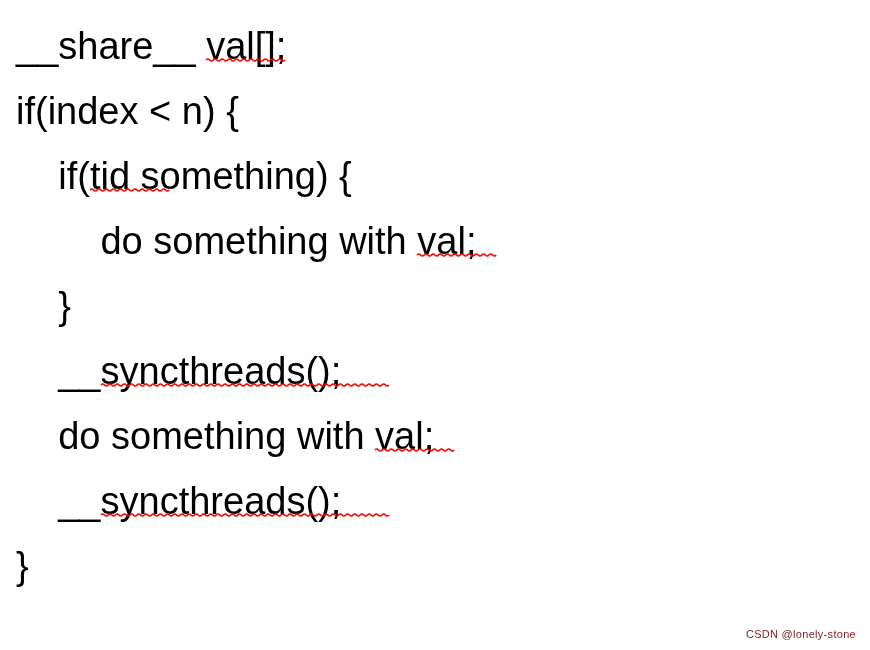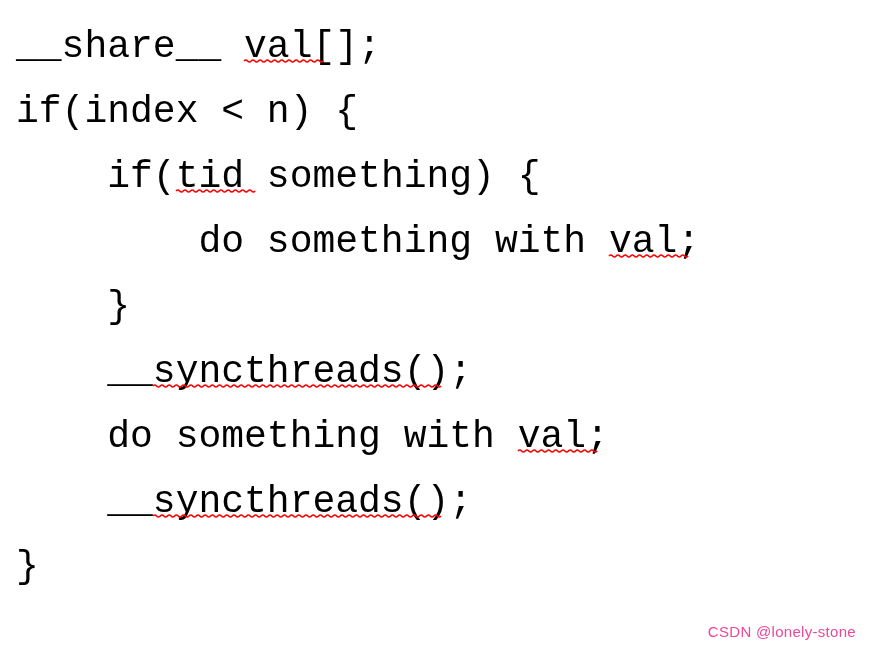--- a/index.html
+++ b/index.html
@@ -26,42 +26,42 @@
   }
 
   .code-block {
     position: absolute;
     left: 16px;
     top: 14px;
     width: 840px;
   }
 
   .code-line {
-    font-family: Liberation Mono, monospace;
+    font-family: Liberation Sans, sans-serif;
     font-size: 38px;
     line-height: 65px;
     height: 65px;
     color: #000000;
     white-space: pre;
     letter-spacing: 0px;
     font-weight: 400;
   }
 
   
   .tok {
     white-space: pre;
   }
 
   .watermark {
     position: absolute;
     right: 14px;
     bottom: 10px;
     font-family: "Liberation Sans", sans-serif;
-    font-size: 15px;
-    color: #ec4899;
+    font-size: 11px;
+    color: #7f1d1d;
     letter-spacing: 0.3px;
     white-space: pre;
     user-select: none;
   }
 </style>
 </head>
 <body>
 
 <div id="code-canvas">
 

